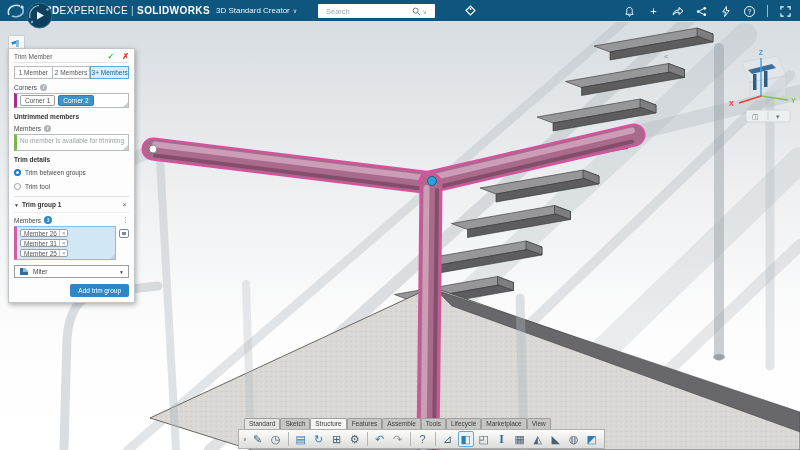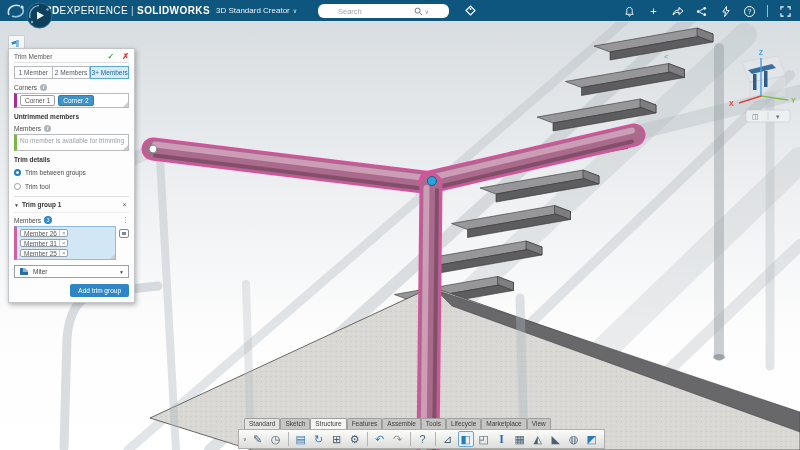--- a/index.html
+++ b/index.html
@@ -9,21 +9,21 @@
   
   .topbar { position:absolute; top:0; left:0; right:0; height:22px; background:#0f567e; border-bottom:1px solid #cfe4f0; z-index:20; display:flex; align-items:center; color:#fff; }
   .tb-left { display:flex; align-items:center; gap:6px; padding-left:6px; }
   .compass-logo { width:20px; height:16px; }
   .app-logo { position:absolute; left:26px; top:2px; width:27px; height:27px; z-index:21; }
   .brand { margin-left:20px; font-size:10px; letter-spacing:.4px; color:#ffffff; white-space:nowrap; }
   .brand b { font-weight:bold; }
   .brand .sep { opacity:.7; margin:0 3px; font-weight:normal; }
   .appname { font-size:8px; color:#e8f2f8; margin-left:6px; white-space:nowrap; cursor:pointer; }
   .appname .caret { font-size:6px; margin-left:3px; opacity:.9; }
-  .searchwrap { position:absolute; left:318px; top:4px; width:131px; height:14px; background:#fff; border-radius:6px; display:flex; align-items:center; padding:0 20px; }
+  .searchwrap { position:absolute; left:318px; top:4px; width:117px; height:14px; background:#fff; border-radius:1px; display:flex; align-items:center; padding:0 8px; }
   .searchwrap input { border:none; outline:none; flex:1; font-size:7.5px; color:#444; background:transparent; min-width:0; font-family:"Liberation Sans",sans-serif;}
   .searchwrap input::placeholder { color:#9aa5ad; }
   .searchwrap .scaret { font-size:6px; color:#8a97a0; margin-left:2px; }
   .tagicon { position:absolute; left:464px; top:4px; }
   .tb-right { position:absolute; right:8px; top:0; height:22px; display:flex; align-items:center; gap:11px; }
   .tb-ic { width:13px; height:13px; display:flex; align-items:center; justify-content:center; cursor:pointer; }
   .tb-glyph { font-size:11px; color:#fff; line-height:1; }
   .helpring { width:11px; height:11px; border:1px solid #fff; border-radius:50%; font-size:7px; display:flex; align-items:center; justify-content:center; color:#fff; }
   .tb-div { width:1px; height:12px; background:rgba(255,255,255,.6); }
 

